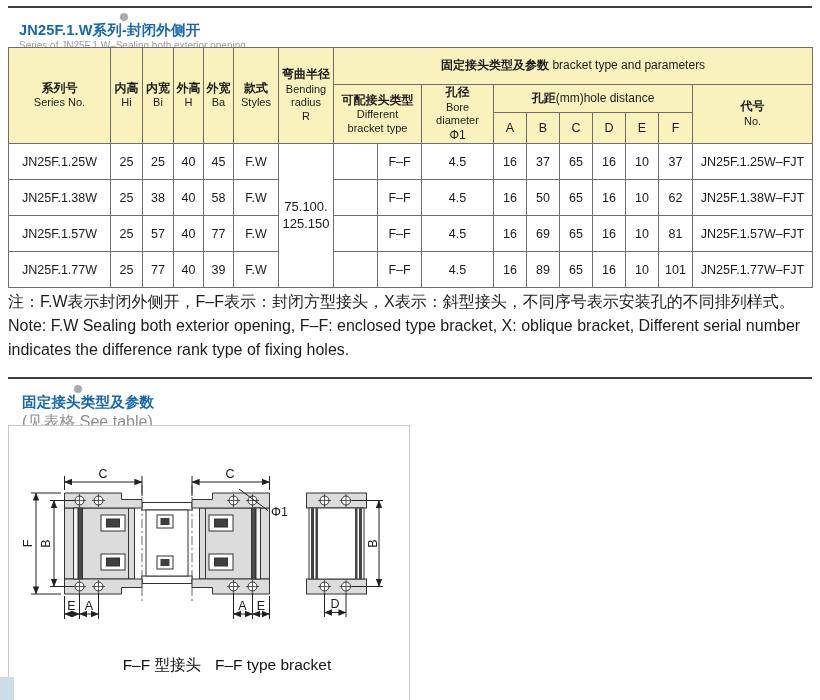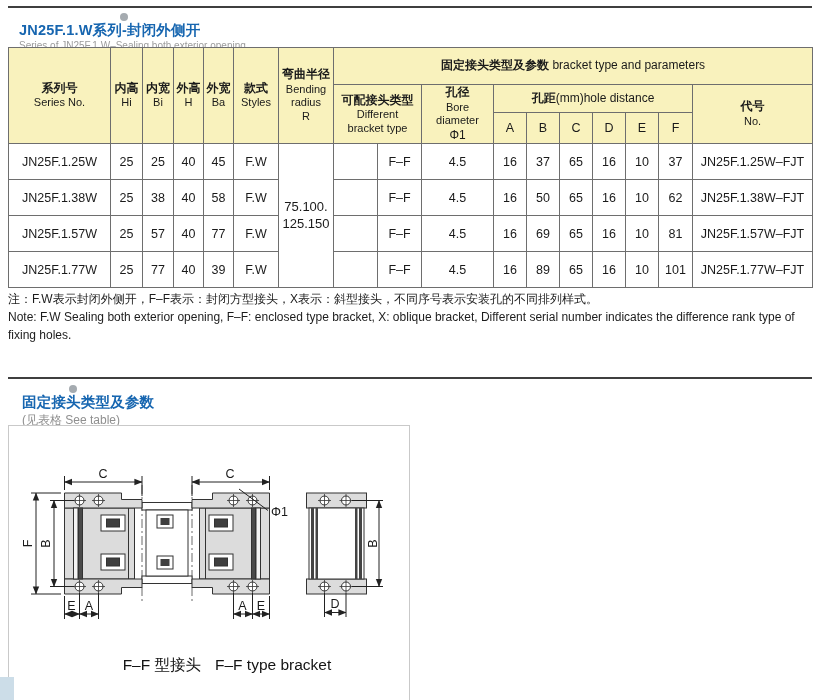--- a/index.html
+++ b/index.html
@@ -7,40 +7,40 @@
     position:relative;width:820px;height:700px;margin:0 auto;
     background:#ffffff;overflow:hidden;
     font-family:"Liberation Sans","DejaVu Sans",sans-serif;
     color:#1e1e1e;
   }
   .rule{position:absolute;left:8px;right:8px;height:2px;background:#3f3f3f;}
   .sec-title{position:absolute;left:10px;display:flex;align-items:baseline;white-space:nowrap;flex-direction:column;}
   .bullet{width:8px;height:8px;border-radius:50%;background:#a5abb0;align-self:center;margin-right:7px;flex:0 0 auto;}
   .t-zh{font-size:14.5px;font-weight:bold;color:#1766b0;letter-spacing:.2px;}
   .t-en{font-size:10px;color:#9c9c9c;margin-left:9px;}
-  .t-see{font-size:12px;color:#8f8f8f;margin-left:12px;}
+  .t-see{font-size:16px;color:#8f8f8f;margin-left:12px;}
 
   
   #spec-table{position:absolute;top:47px;left:8px;border-collapse:collapse;table-layout:fixed;width:804px;}
   #spec-table th,#spec-table td{
     border:1px solid #6e6e6e;padding:0 2px;text-align:center;vertical-align:middle;
     font-size:12.5px;color:#1a1a1a;background:#fff;overflow:hidden;
   }
   #spec-table th{background:#f9f2bd;font-weight:normal;}
   #spec-table .zh{font-size:12px;font-weight:bold;line-height:1.3;}
   #spec-table .en{font-size:11px;line-height:1.25;}
   tr.h1{height:37px;} tr.h2{height:28px;} tr.h3{height:31px;}
   tr.dr{height:36px;}
   tr.h3 th{font-size:12.5px;}
   td.al{text-align:left;padding-left:9px;}
   td.code{text-align:left;padding-left:5px;font-size:12px;}
   #bending-val div{line-height:1.3;font-size:13px;}
 
   
-  #notes{position:absolute;top:290px;left:8px;width:804px;font-size:12px;line-height:1.5;color:#1c1c1c;}
+  #notes{position:absolute;top:290px;left:8px;width:804px;font-size:16px;line-height:1.5;color:#1c1c1c;}
 
   
   #draw-box{position:absolute;top:425px;left:8px;width:400px;height:290px;border:1px solid #c9c9c9;background:#fff;}
   #scan-artifact{position:absolute;left:0;top:677px;width:14px;height:23px;background:#ccdde8;}
   svg text{font-family:"Liberation Sans","DejaVu Sans",sans-serif;}
 </style>
 </head>
 <body>
 
 <div id="page">

